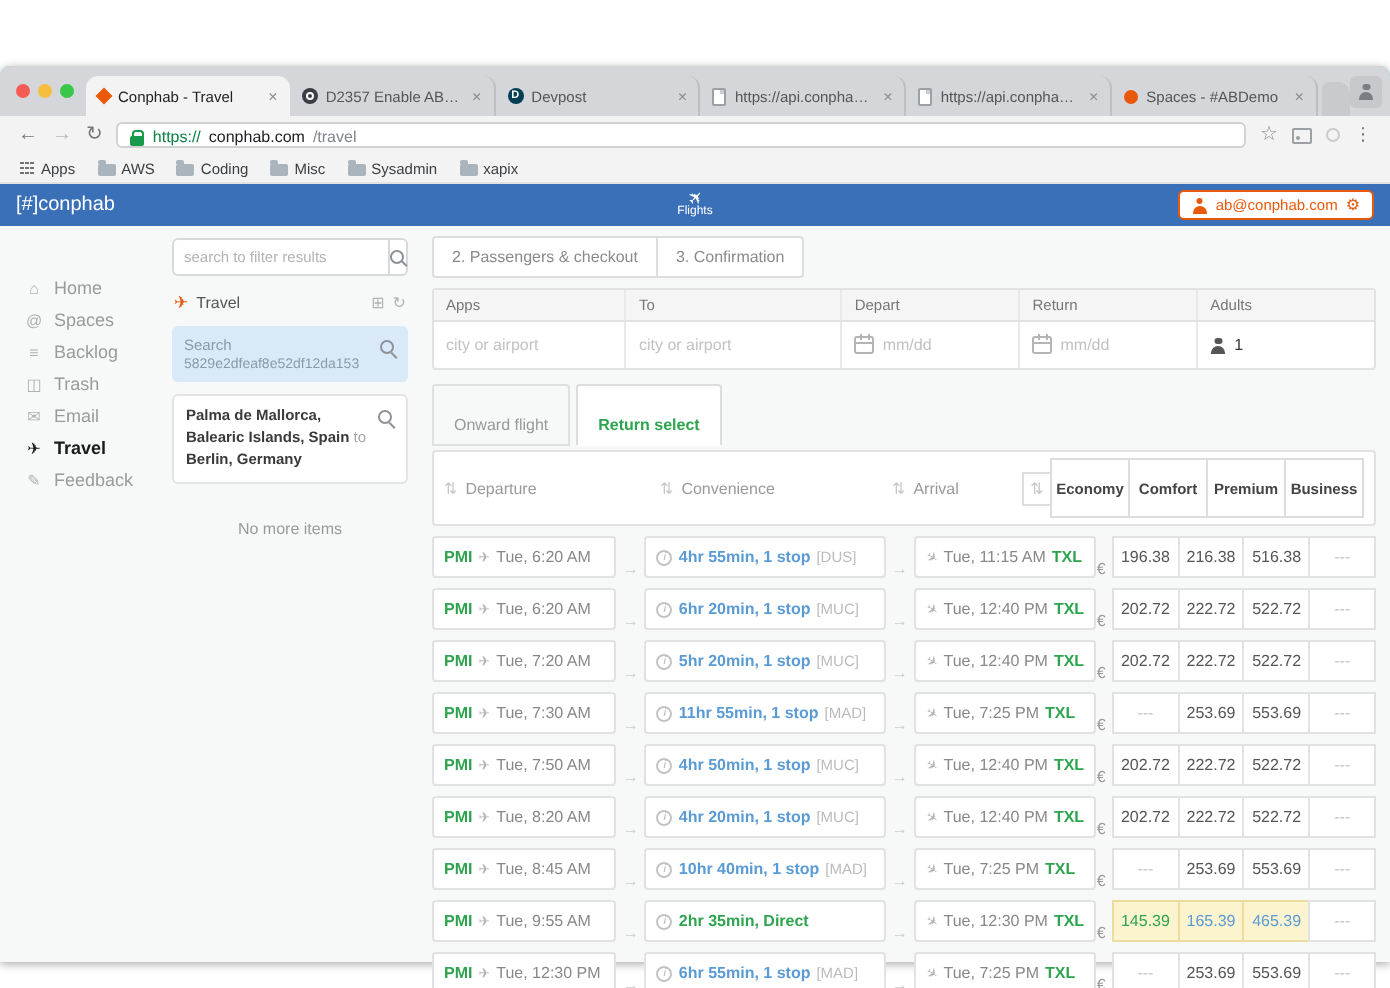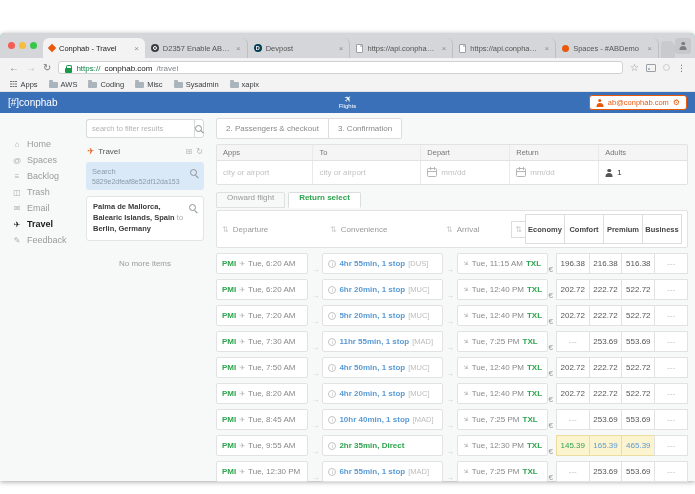--- a/index.html
+++ b/index.html
@@ -142,21 +142,21 @@
   .fc.c1 { flex:1.1; } .fc.c2 { flex:1.25; } .fc.c3,.fc.c4,.fc.c5 { flex:1; }
   .ph { color:#c2c2c2; }
   .val { color:#333; }
   .cal { display:inline-block; width:10px; height:9px; border:1px solid #b5b5b5; border-radius:1.5px;
          position:relative; background:#fff; flex:0 0 auto; }
   .cal::before { content:''; position:absolute; left:0; right:0; top:2px; height:1px; background:#b5b5b5; }
   .cal::after { content:''; position:absolute; top:-2px; left:2px; width:1px; height:2.5px;
                 background:#b5b5b5; box-shadow:4px 0 #b5b5b5; }
 
   .ftabs { display:flex; margin-top:7px; }
-  .ftab { padding:0 10px 5px; font-size:8px; border:1px solid #ddd; border-radius:2px 2px 0 0; }
+  .ftab { padding:15px 10px 5px; font-size:8px; border:1px solid #ddd; border-radius:2px 2px 0 0; }
   .ftab.onward { color:#999; background:transparent; border-color:#e0e0e0; }
   .ftab.return { color:#2ea44f; font-weight:bold; background:#fff; margin-left:3px; border-bottom-color:#fff; }
 
   .results-head { margin-top:2px; background:#fff; border:1px solid #e2e2e2; border-radius:2px;
                   display:flex; align-items:center; padding:3px 5px; }
   .hcol { display:flex; align-items:center; gap:4px; font-size:8px; color:#999; }
   .hcol.h1 { width:108px; } .hcol.h2 { width:116px; } .hcol.h3 { flex:1; }
   .sort { color:#c9c9c9; font-size:8px; }
   .sortbox { width:15px; height:17px; border:1px solid #ddd; display:flex; align-items:center;
              justify-content:center; background:#fff; }

